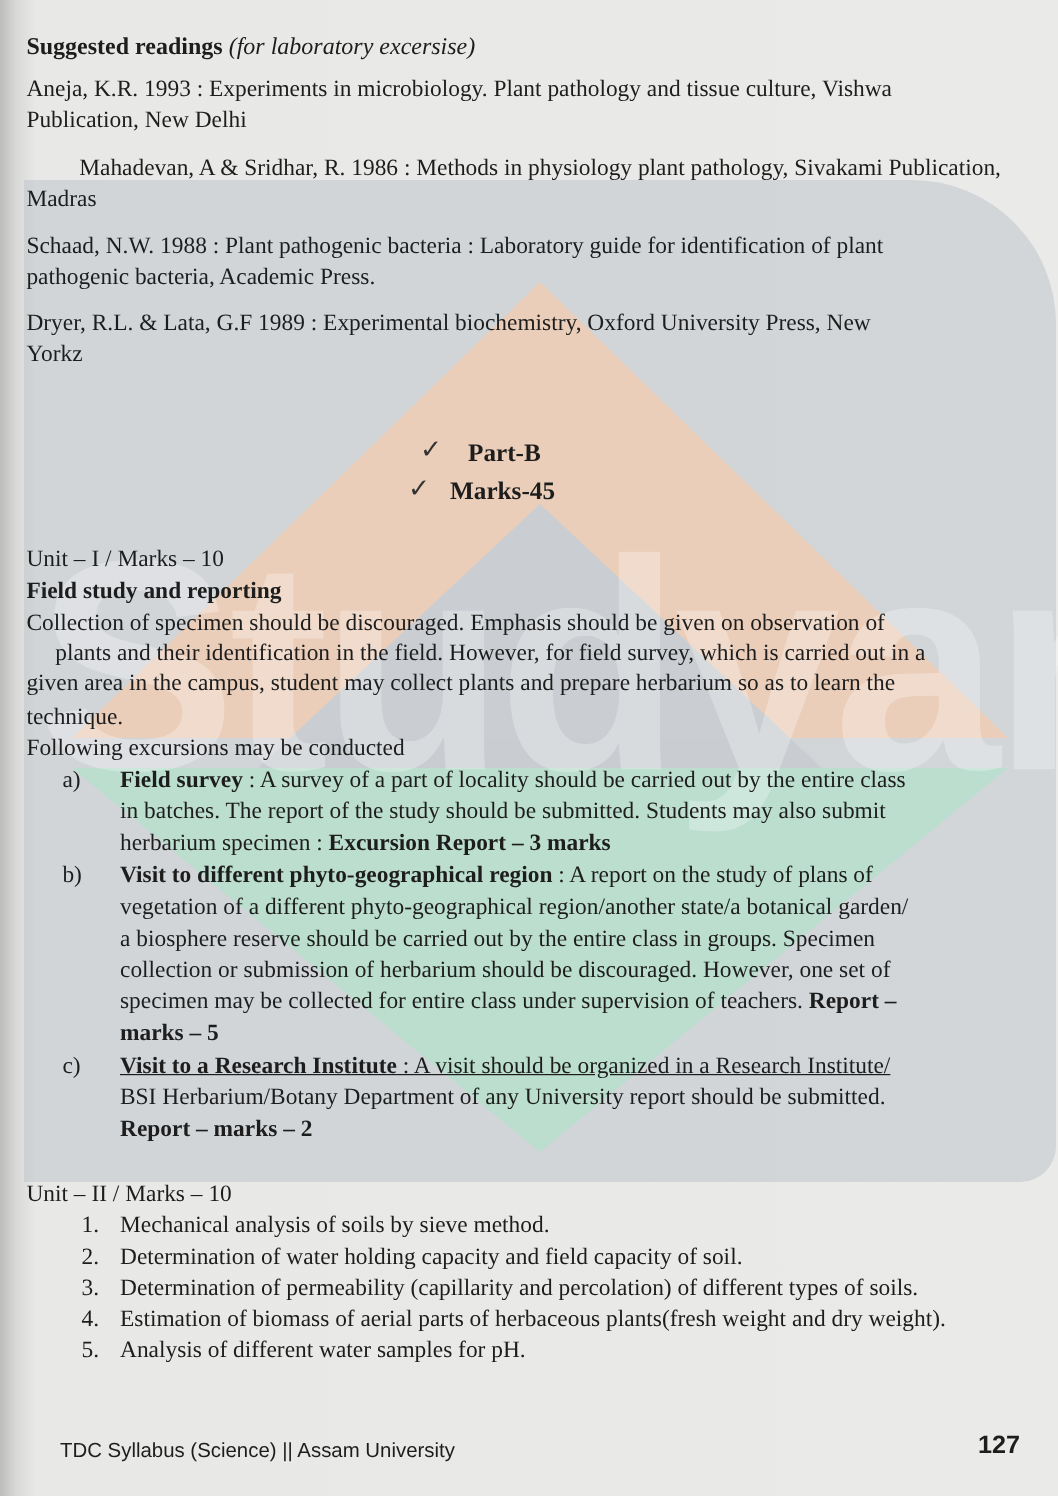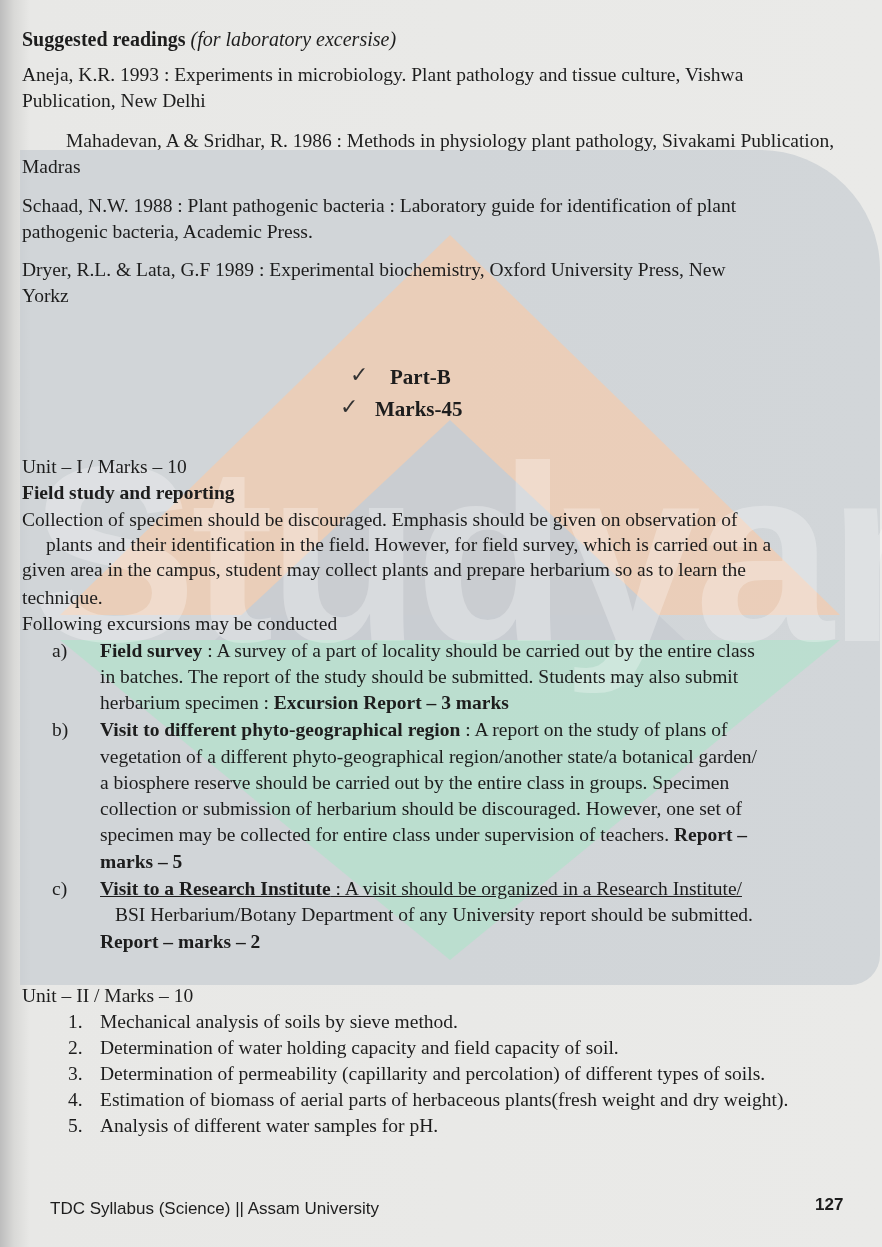--- a/index.html
+++ b/index.html
@@ -106,32 +106,32 @@
     <div class="t" style="left:100px;top:796px;">collection or submission of herbarium should be discouraged.  However, one set of</div>
     <div class="t" style="left:100px;top:822px;">
       <span>specimen may be collected for entire class under supervision of teachers. </span><span class="b">Report –</span>
     </div>
     <div class="t b" style="left:100px;top:849px;">marks – 5</div>
 
     <div class="t" style="left:52px;top:876px;">c)</div>
     <div class="t" style="left:100px;top:876px;text-decoration:underline;">
       <span class="b">Visit to a Research Institute</span><span> : A visit should be organized in a Research Institute/</span>
     </div>
-    <div class="t" style="left:115px;top:902px;">BSI Herbarium/Botany Department of any University report should be submitted.</div>
+    <div class="t" style="left:100px;top:902px;">BSI Herbarium/Botany Department of any University report should be submitted.</div>
     <div class="t b" style="left:100px;top:929px;">Report – marks – 2</div>
 
     <div class="t" style="left:22px;top:983px;">Unit – II / Marks – 10</div>
 
     <div class="t" style="left:68px;top:1009px;">1.</div>
     <div class="t" style="left:100px;top:1009px;">Mechanical analysis of soils by sieve method.</div>
     <div class="t" style="left:68px;top:1035px;">2.</div>
     <div class="t" style="left:100px;top:1035px;">Determination of water holding capacity and field capacity of soil.</div>
     <div class="t" style="left:68px;top:1061px;">3.</div>
     <div class="t" style="left:100px;top:1061px;text-align:right;">Determination of permeability (capillarity and percolation) of different types of soils.</div>
     <div class="t" style="left:68px;top:1087px;">4.</div>
     <div class="t" style="left:100px;top:1087px;">Estimation of biomass of aerial parts of herbaceous plants(fresh weight and dry weight).</div>
     <div class="t" style="left:68px;top:1113px;">5.</div>
     <div class="t" style="left:100px;top:1113px;">Analysis of different water samples for pH.</div>
 
     <div class="t sans" style="left:30px;top:1196px;font-size:17px;margin-left:20px;">TDC Syllabus (Science) || Assam University</div>
-    <div class="t sans b" style="left:815px;top:1192px;font-size:17px;">127</div>
+    <div class="t sans b" style="left:815px;top:1192px;font-size:21px;">127</div>
   </div>
 </div>
 
 </body></html>

